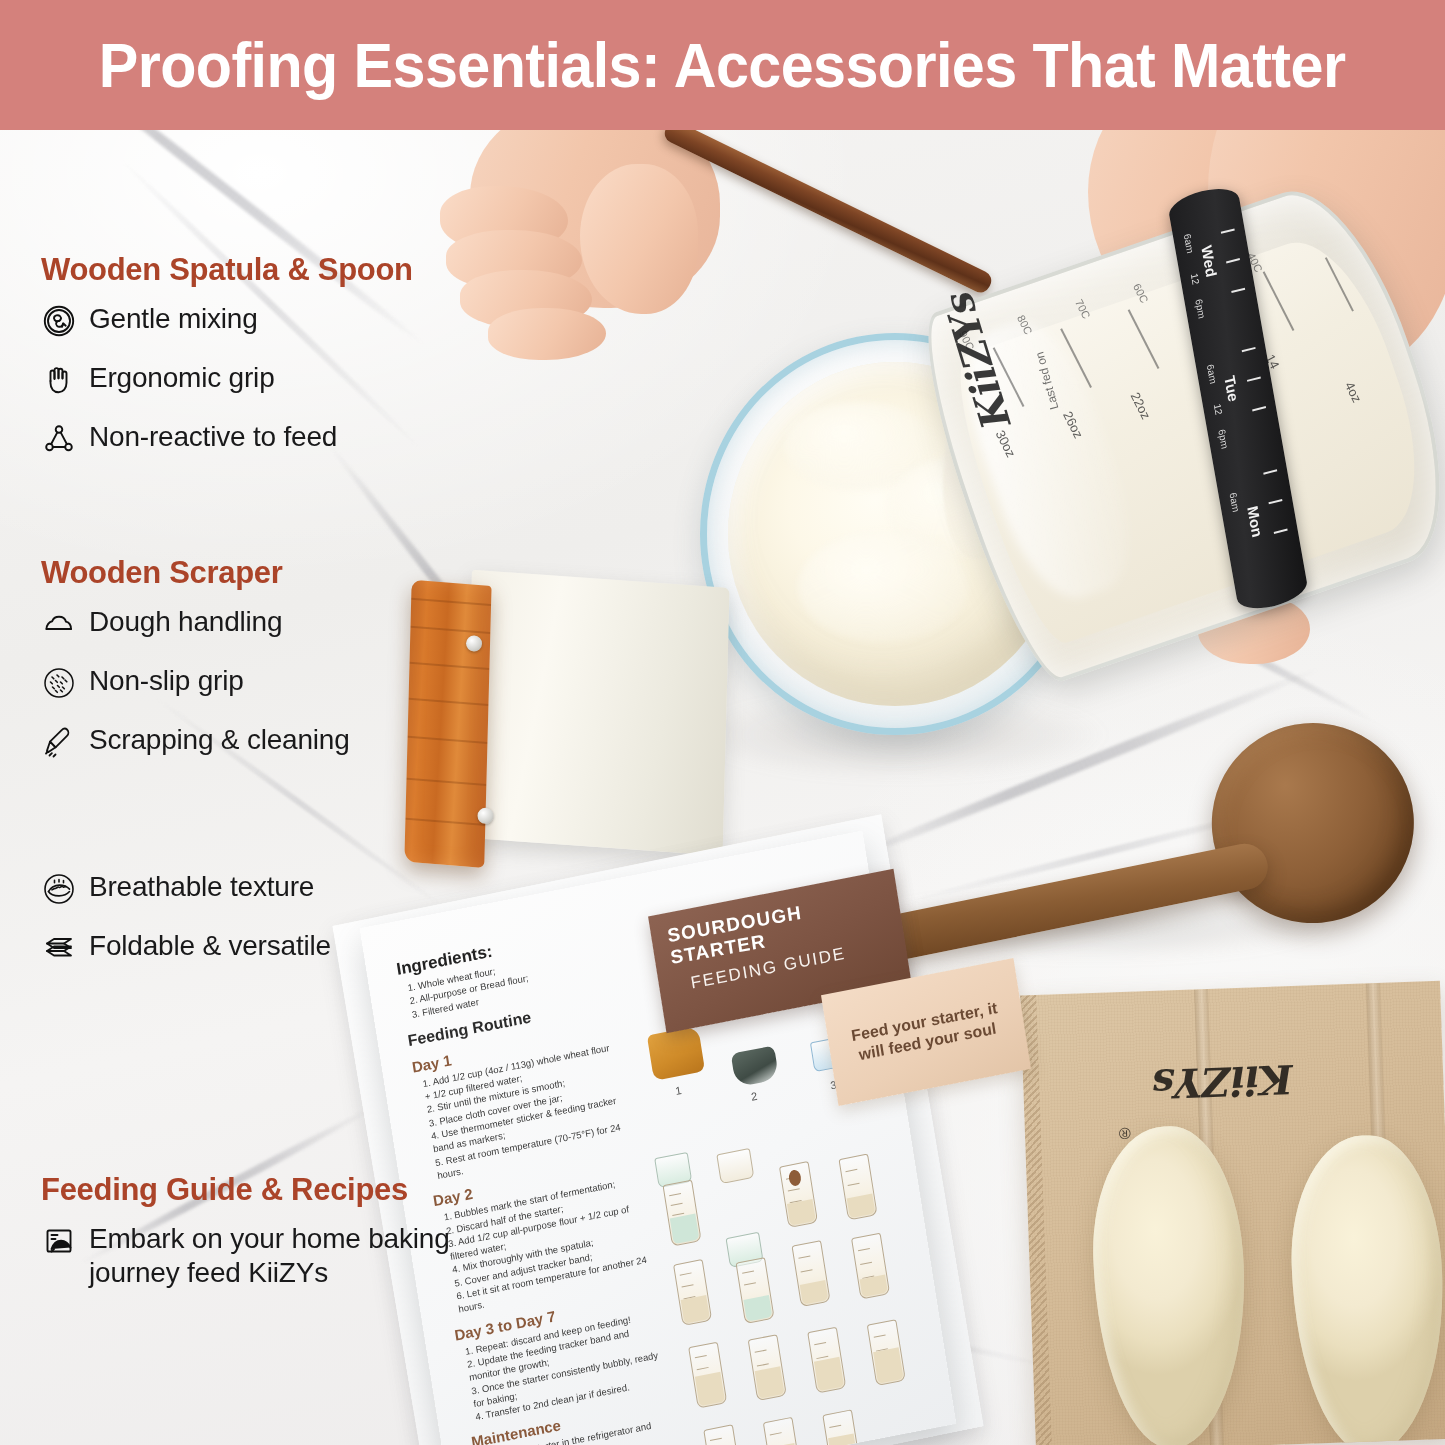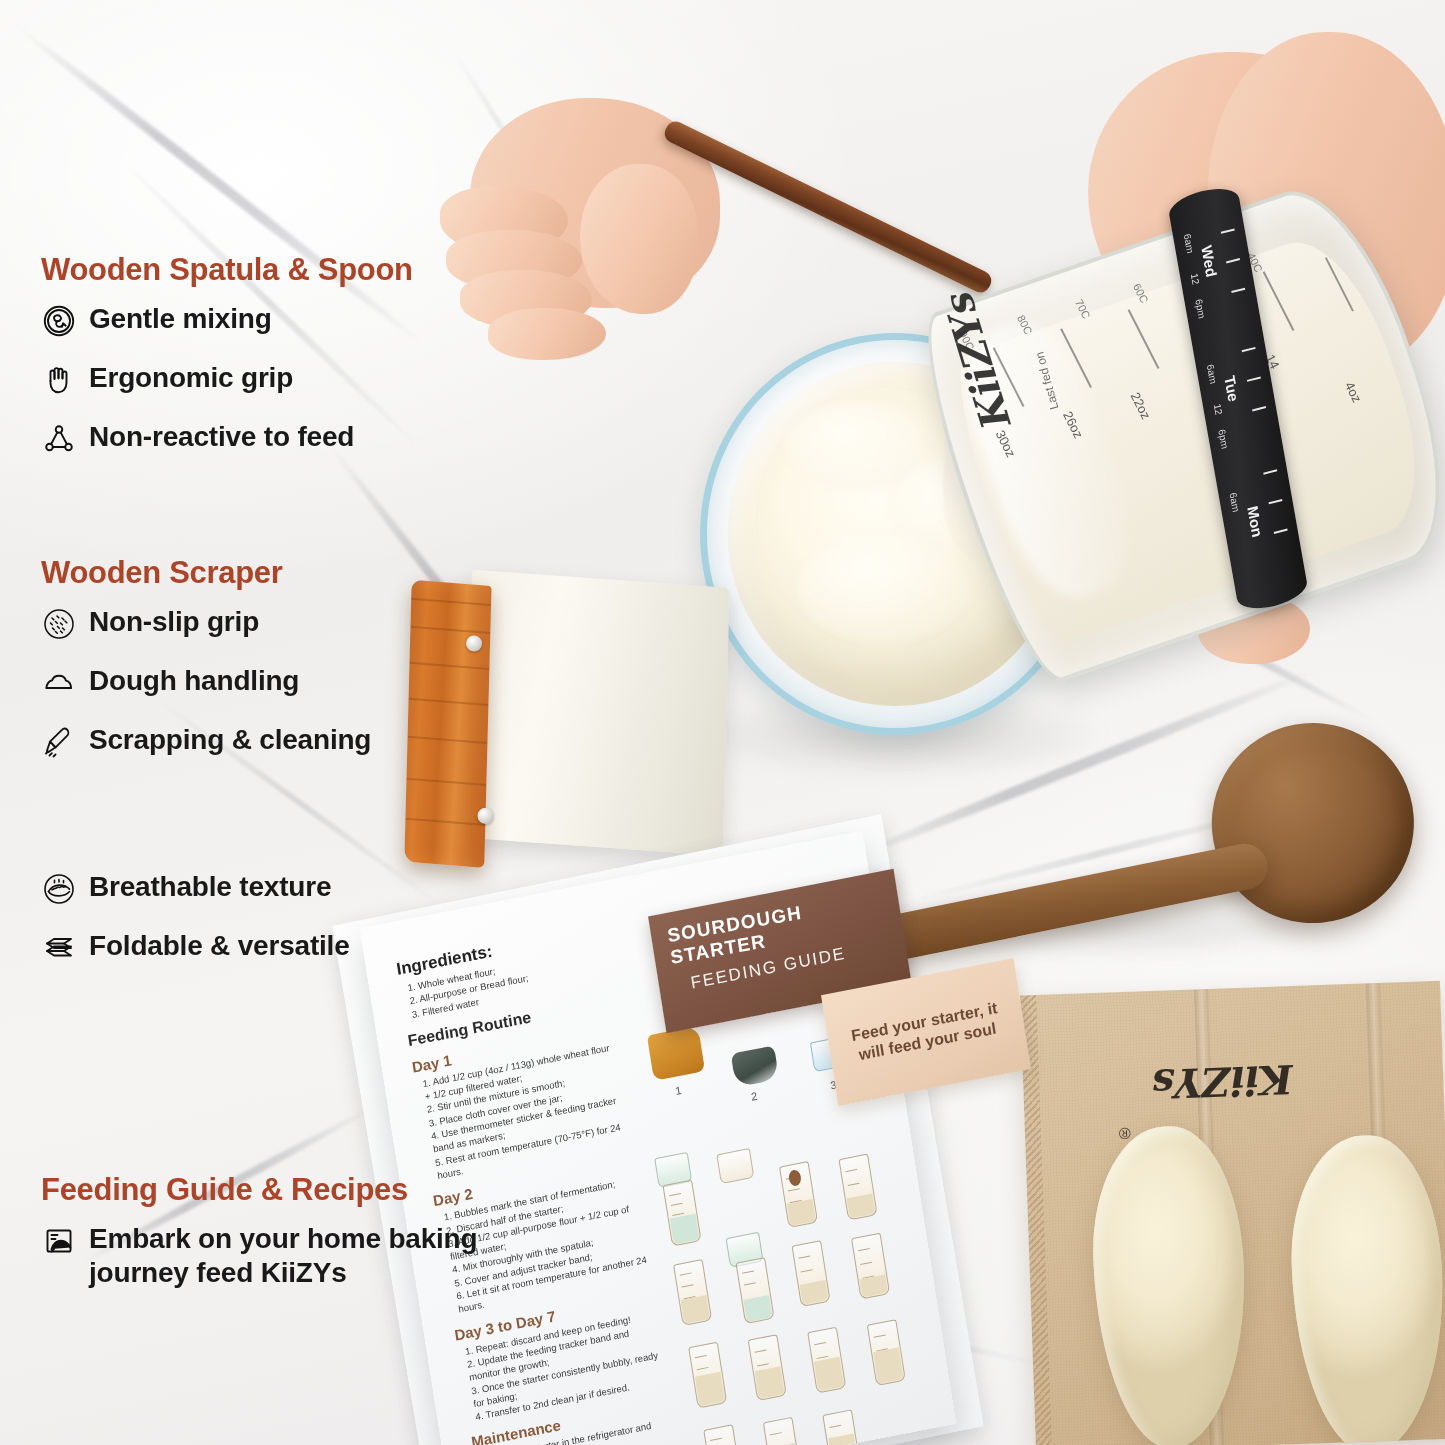--- a/index.html
+++ b/index.html
@@ -89,21 +89,21 @@
   .bullet-icon {
     flex: 0 0 auto;
     width: 36px; height: 36px;
     display: flex; align-items: center; justify-content: center;
     margin-top: 1px;
   }
   .bullet-icon svg { display: block; }
   .bullet-text {
     color: #19191a;
     font-size: 28px;
-    font-weight: 700;
+    font-weight: 400;
     line-height: 1.22;
     letter-spacing: -0.2px;
     white-space: nowrap;
   }
   .bullet-text.wrap { white-space: normal; max-width: 400px; }
 
   
   .photo { position: absolute; z-index: 10; }
 
   
@@ -764,20 +764,23 @@
   <div class="couche photo">
     <div class="couche-edge"></div>
     <div class="couche-seam" style="left:174px;"></div>
     <div class="couche-seam" style="left:346px;"></div>
     <div class="couche-logo">KiiZYs</div>
     <div style="position:absolute; left:94px; top:132px; font-size:16px; color:#1d1a16; transform:rotate(180deg); opacity:.8;">®</div>
     <div class="dough" style="left:64px;  top:136px; width:150px; height:322px;"></div>
     <div class="dough" style="left:262px; top:152px; width:150px; height:318px;"></div>
   </div>
 
+  <div class="header-band">
+    <div class="header-title">Proofing Essentials: Accessories That Matter</div>
+  </div>
 
   <div class="text-column">
 
     <div class="section" style="top:122px;">
       <div class="section-heading">Wooden Spatula &amp; Spoon</div>
 
       <div class="bullet">
         <span class="bullet-icon">
           <svg width="34" height="34" viewBox="0 0 34 34" fill="none" stroke="#111" stroke-width="1.9">
             <circle cx="17" cy="17" r="14.2"></circle>
@@ -812,20 +815,30 @@
             <path d="M18.8 10.6L24.8 22"></path>
             <path d="M10.8 25h12.4"></path>
           </svg>
         </span>
         <span class="bullet-text">Non-reactive to feed</span>
       </div>
     </div>
 
     <div class="section" style="top:425px;">
       <div class="section-heading">Wooden Scraper</div>
+
+      <div class="bullet">
+        <span class="bullet-icon">
+          <svg width="34" height="34" viewBox="0 0 34 34" fill="none" stroke="#111" stroke-width="1.9" stroke-linecap="round" stroke-linejoin="round">
+            <path d="M4.5 22c0-4 2.6-7.2 5.7-7.7C11 11.6 13.6 9.7 17 9.7c3.6 0 6.3 2.1 7 5 2.8.7 5 3.6 5 7.3z"></path>
+            <path d="M4.5 22h24.5"></path>
+          </svg>
+        </span>
+        <span class="bullet-text">Dough handling</span>
+      </div>
 
       <div class="bullet">
         <span class="bullet-icon">
           <svg width="34" height="34" viewBox="0 0 34 34" fill="none">
             <circle cx="17" cy="17" r="14" stroke="#111" stroke-width="1.5" fill="none"></circle>
             <g stroke="#111" stroke-width="1.6" stroke-linecap="round">
               <path d="M10 11l1.8 1.8"></path>
                 <path d="M15 9l1.8 1.8"></path>
                 <path d="M20 11l1.8 1.8"></path>
               <path d="M8.5 16l1.8 1.8"></path>
@@ -838,30 +851,20 @@
                 <path d="M13.5 24.5l1.8 1.8"></path>
                 <path d="M18.5 24l1.8 1.8"></path>
             </g>
           </svg>
         </span>
         <span class="bullet-text">Non-slip grip</span>
       </div>
 
       <div class="bullet">
         <span class="bullet-icon">
-          <svg width="34" height="34" viewBox="0 0 34 34" fill="none" stroke="#111" stroke-width="1.9" stroke-linecap="round" stroke-linejoin="round">
-            <path d="M4.5 22c0-4 2.6-7.2 5.7-7.7C11 11.6 13.6 9.7 17 9.7c3.6 0 6.3 2.1 7 5 2.8.7 5 3.6 5 7.3z"></path>
-            <path d="M4.5 22h24.5"></path>
-          </svg>
-        </span>
-        <span class="bullet-text">Dough handling</span>
-      </div>
-
-      <div class="bullet">
-        <span class="bullet-icon">
           <svg width="34" height="34" viewBox="0 0 34 34" fill="none" stroke="#111" stroke-width="1.8" stroke-linecap="round" stroke-linejoin="round">
             <path d="M25 4.5c1.8 1.8 1.8 4.6 0 6.4L13.6 22.3 8 16.7 19.4 5.3c1.8-1.8 3.9-2.4 5.6-.8z"></path>
             <path d="M13.6 22.3L8 16.7 5 25.6c-.3.9.6 1.8 1.5 1.5z"></path>
             <path d="M4 28.5l2-2"></path>
             <path d="M7.5 30.5l2.4-2.4"></path>
             <path d="M11.5 31.5l2-2"></path>
           </svg>
         </span>
         <span class="bullet-text">Scrapping &amp; cleaning</span>
       </div>

